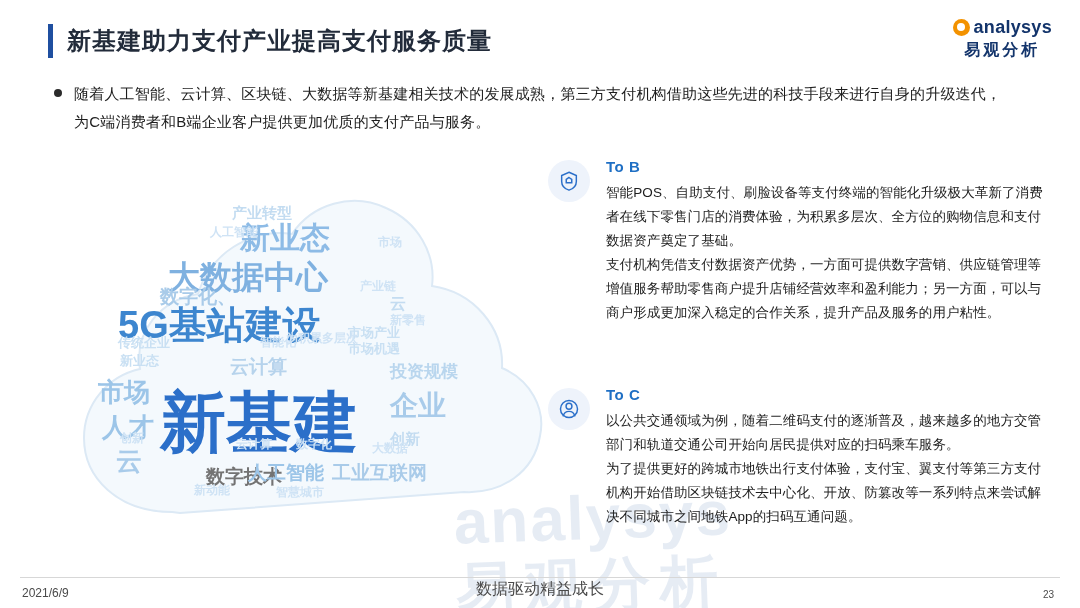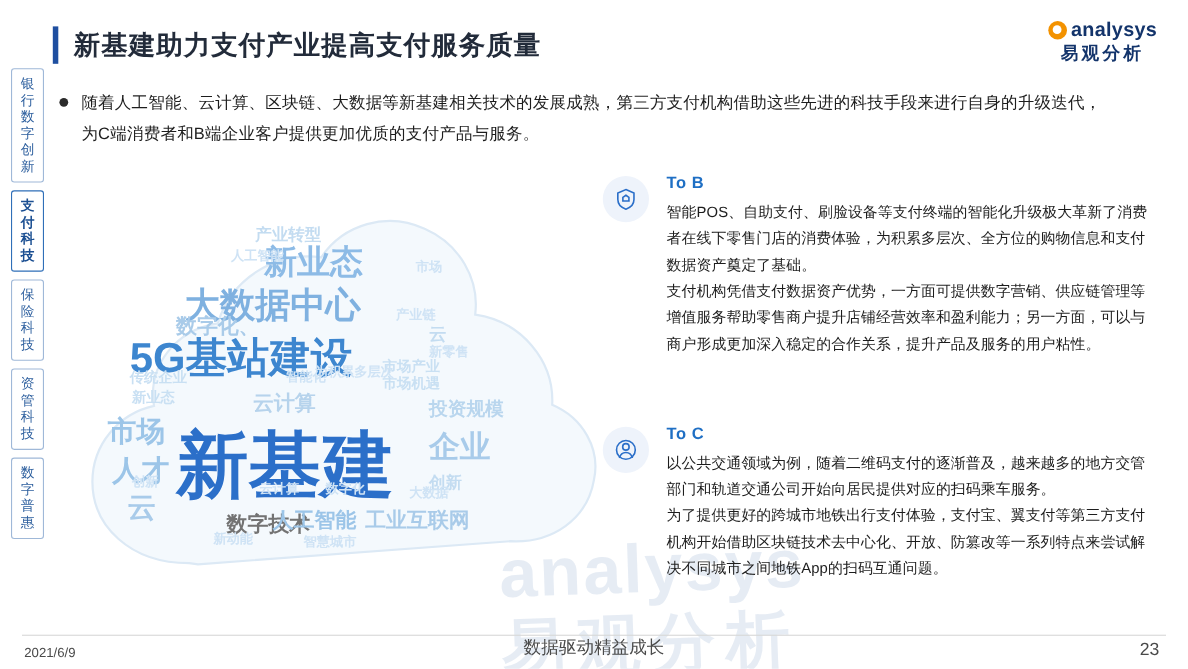--- a/index.html
+++ b/index.html
@@ -201,21 +201,21 @@
   .footer-center {
     position: absolute;
     left: 0; right: 0; bottom: 8px;
     text-align: center;
     font-size: 16px;
     color: #4a4a4a;
   }
   .footer-right {
     position: absolute;
     right: 26px; bottom: 8px;
-    font-size: 16px;
+    font-size: 10px;
     color: #4a4a4a;
   }
 </style>
 </head>
 <body>
 
 <div class="slide">
 
   <div class="title-bar">
     <div class="title-rule"></div>
@@ -223,27 +223,20 @@
   </div>
 
   <div class="logo">
     <div class="logo-top">
       <span class="logo-mark"></span>
       <span class="logo-word">analysys</span>
     </div>
     <div class="logo-cn">易观分析</div>
   </div>
 
-  <div class="rail">
-    <div class="rail-item">银行数字创新</div>
-    <div class="rail-item active">支付科技</div>
-    <div class="rail-item">保险科技</div>
-    <div class="rail-item">资管科技</div>
-    <div class="rail-item">数字普惠</div>
-  </div>
 
   <div class="bullet-row">
     <span class="bullet-dot"></span>
     <span class="bullet-text">随着人工智能、云计算、区块链、大数据等新基建相关技术的发展成熟，第三方支付机构借助这些先进的科技手段来进行自身的升级迭代，为C端消费者和B端企业客户提供更加优质的支付产品与服务。</span>
   </div>
 
   <div class="cloud-wrap">
     <svg class="cloud-shape" viewBox="0 0 500 370" preserveAspectRatio="none">
       <path d="M112,330 C58,330 24,296 24,256 C24,222 48,194 80,187
                C74,150 100,118 138,112 C150,72 190,46 232,52

